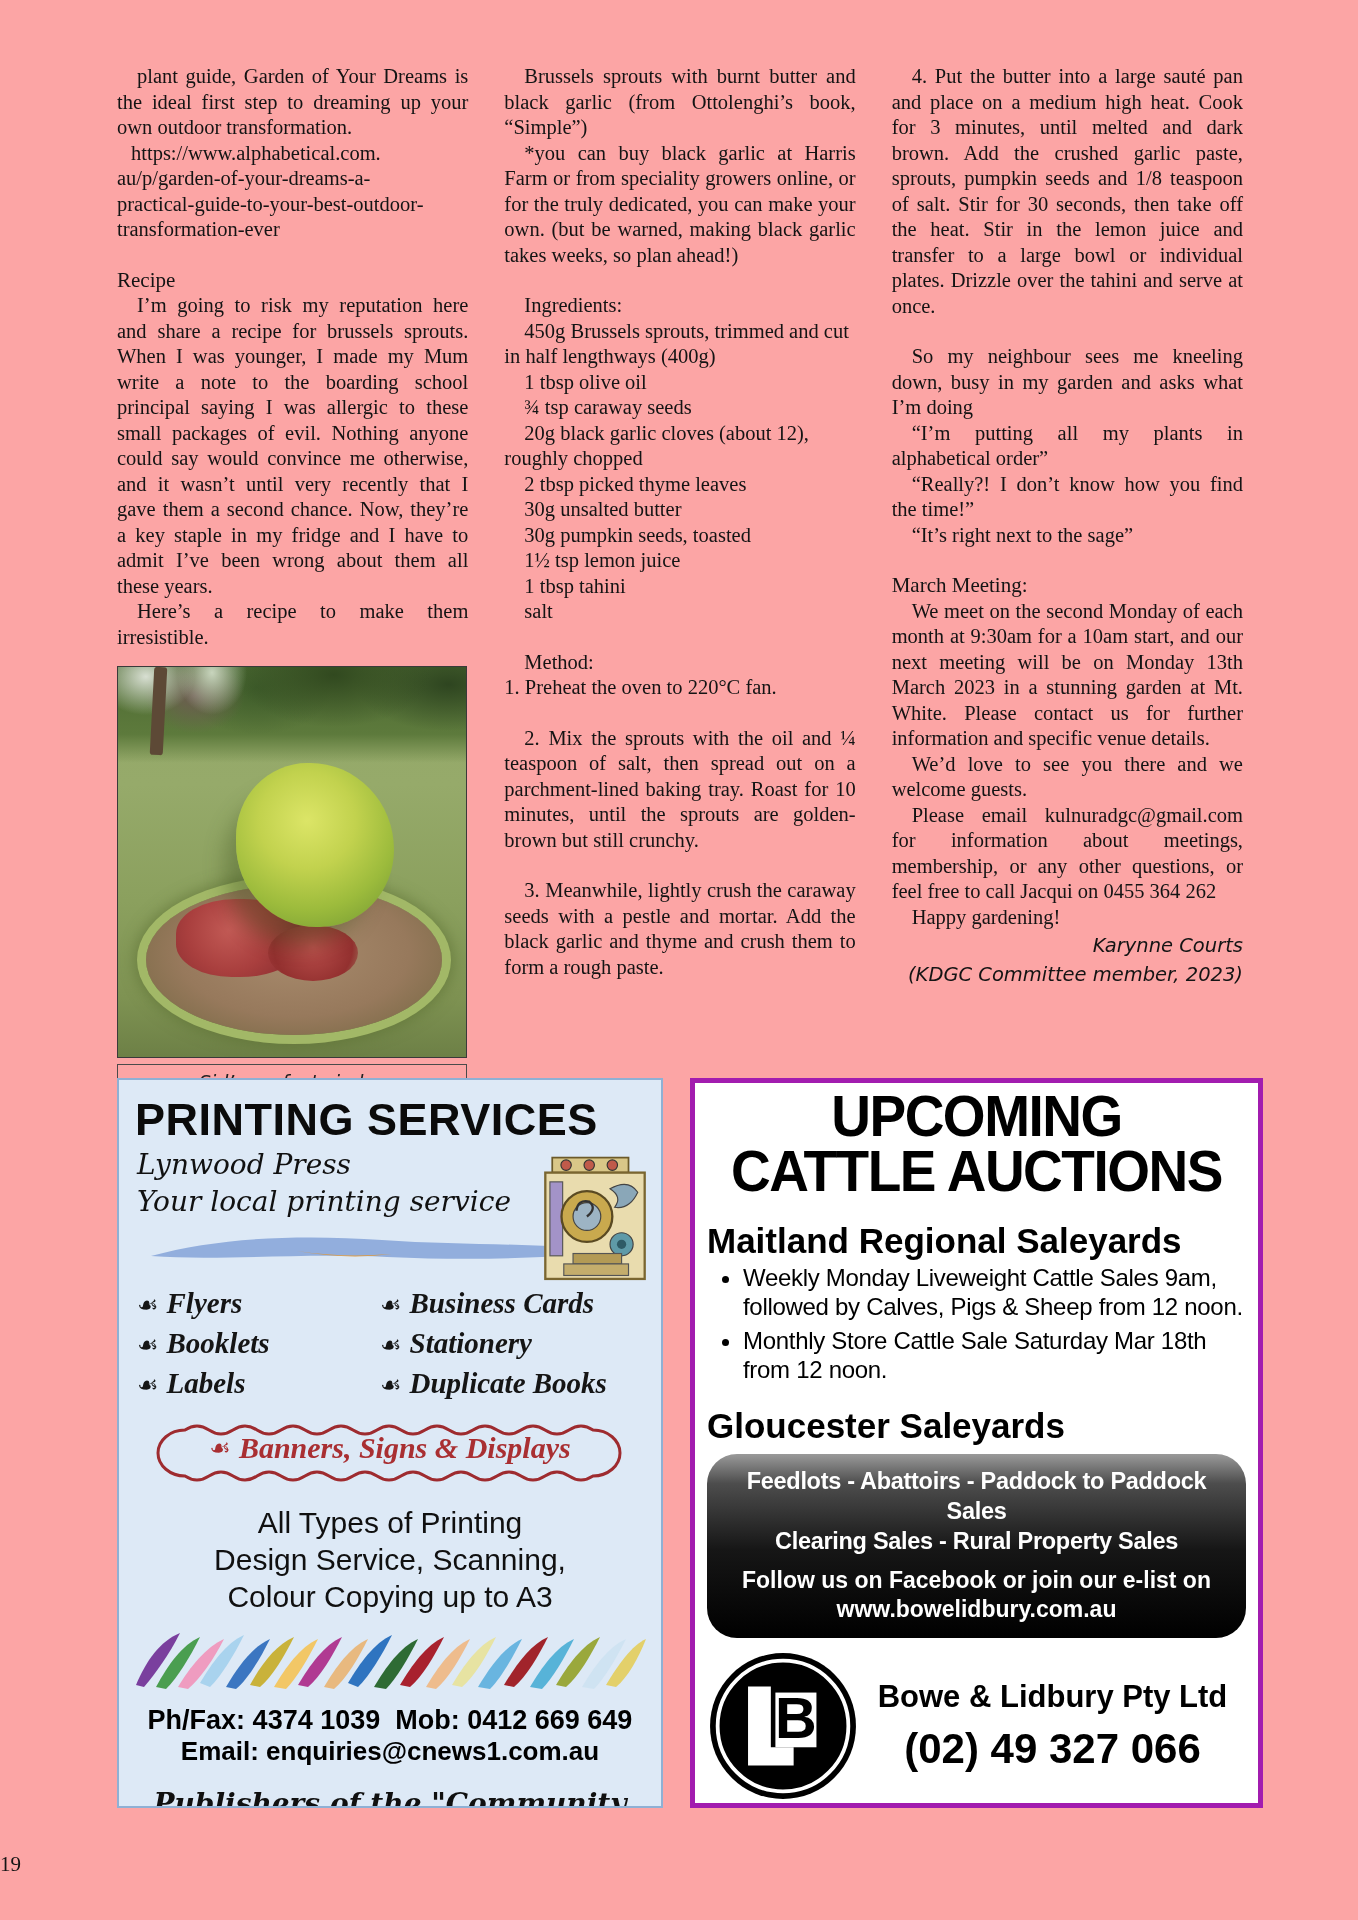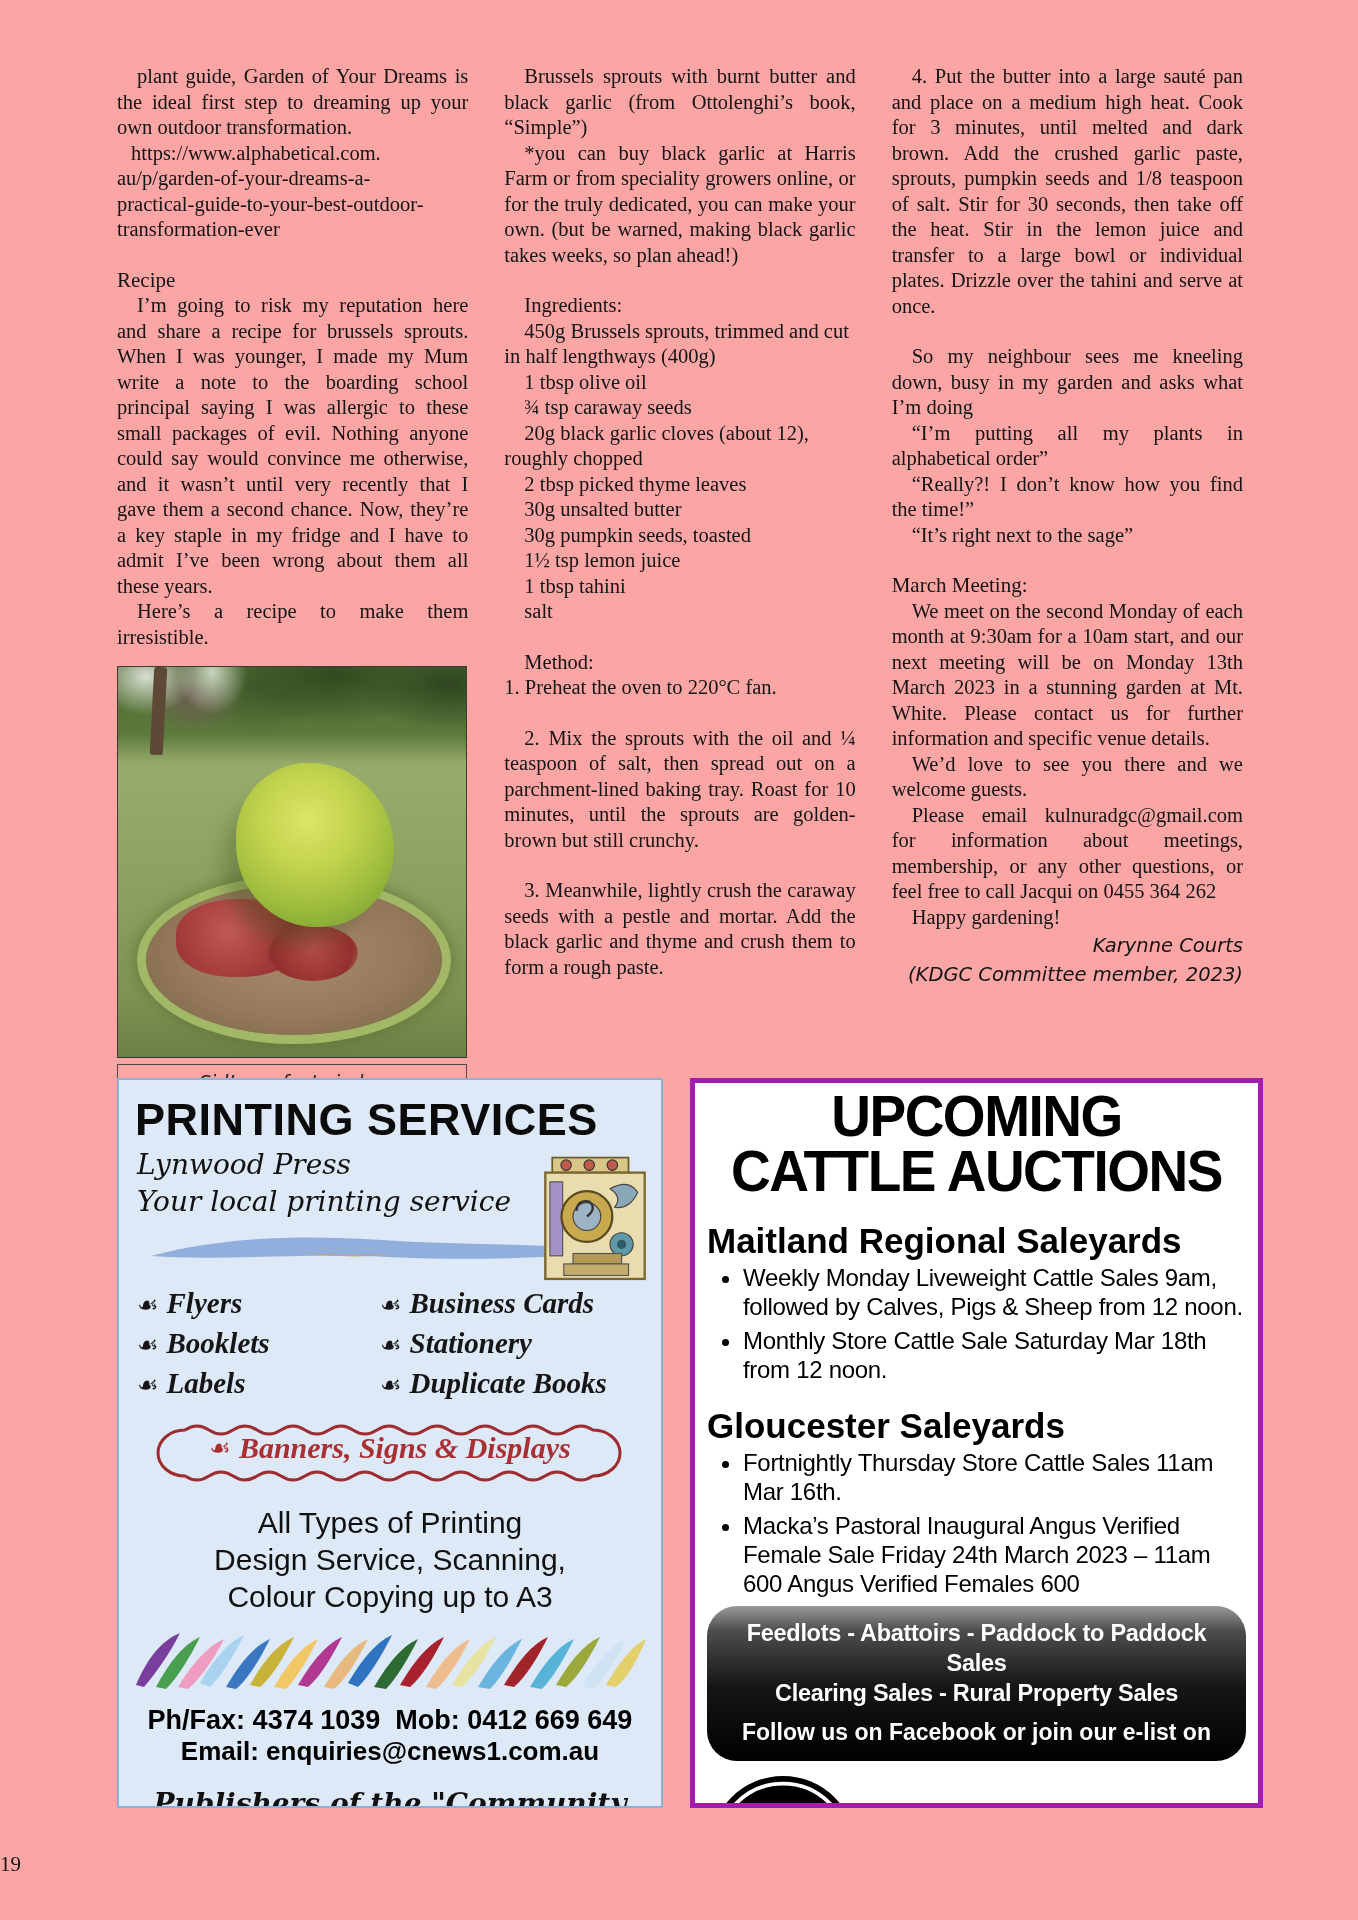--- a/index.html
+++ b/index.html
@@ -244,29 +244,26 @@
       <div class="ct-title">UPCOMING</div>
       <div class="ct-title">CATTLE AUCTIONS</div>
 
       <div class="ct-sec">Maitland Regional Saleyards</div>
       <ul class="ct-ul">
         <li>Weekly Monday Liveweight Cattle Sales 9am, followed by Calves, Pigs &amp; Sheep from 12 noon.</li>
         <li>Monthly Store Cattle Sale Saturday Mar 18th from 12 noon.</li>
       </ul>
 
       <div class="ct-sec">Gloucester Saleyards</div>
-      <ul class="ct-ul">
-        <li>Fortnightly Thursday Store Cattle Sales 11am Mar 16th.</li>
-        <li>Macka’s Pastoral Inaugural Angus Verified Female Sale Friday 24th March 2023 – 11am 600 Angus Verified Females 600</li>
-      </ul>
 
       <div class="bb">
         <div class="bb1">Feedlots - Abattoirs - Paddock to Paddock Sales</div>
         <div class="bb1">Clearing Sales - Rural Property Sales</div>
         <div class="bb2">Follow us on Facebook or join our e-list on</div>
+        <div class="bb3">www.bowelidbury.com.au</div>
       </div>
 
       <div class="lb-row">
         <svg width="152" height="152" viewBox="0 0 100 100">
           <circle cx="50" cy="50" r="48" fill="#000"></circle>
           <circle cx="50" cy="50" r="43" fill="none" stroke="#fff" stroke-width="2.5"></circle>
           <path d="M27 24 h15 v40 h15 v12 h-30 z" fill="#fff"></path>
           <rect x="45" y="28" width="27" height="36" fill="#fff"></rect>
           <text x="58.5" y="58" text-anchor="middle" font-family="Liberation Sans, sans-serif" font-size="38" font-weight="bold" fill="#000">B</text>
         </svg>

